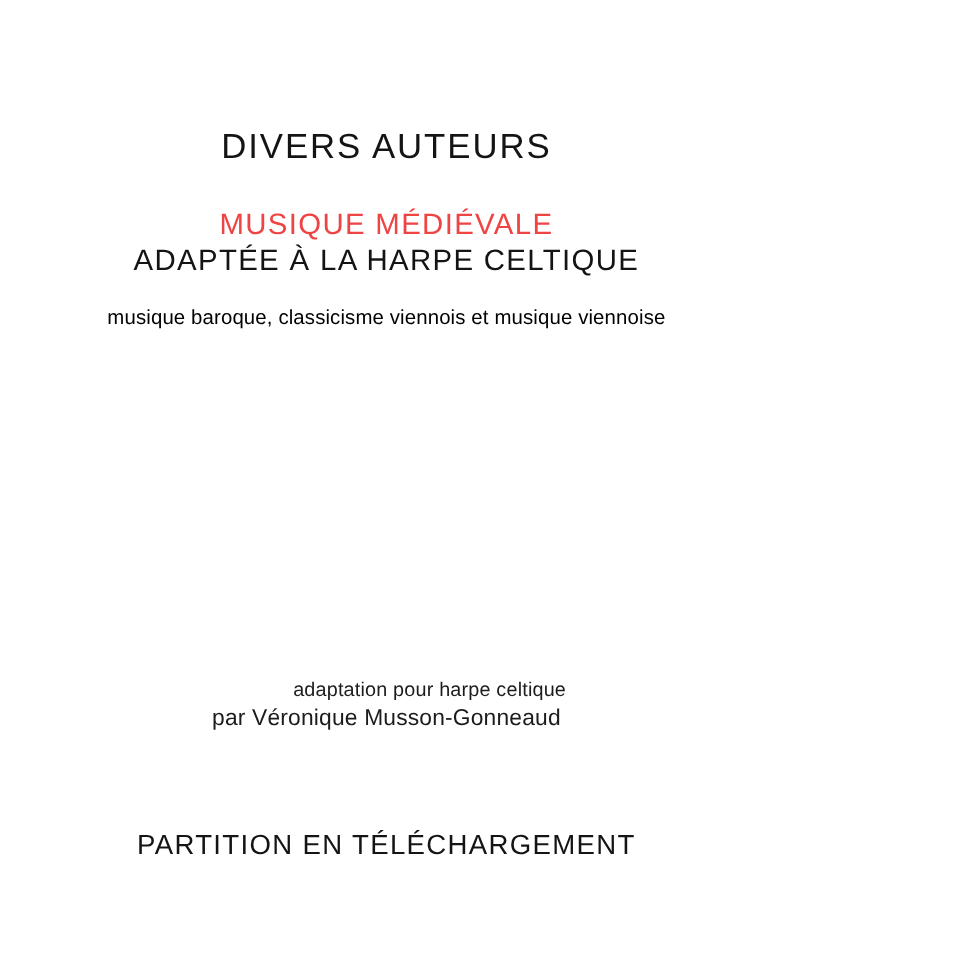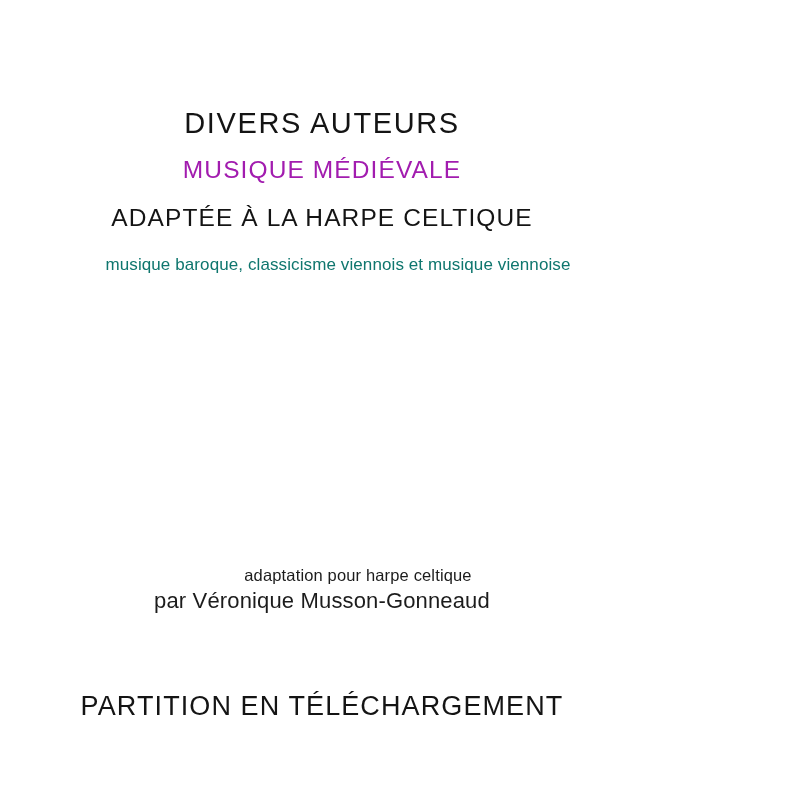--- a/index.html
+++ b/index.html
@@ -31,61 +31,60 @@
   .author {
     top: 107px;
     font-size: 29px;
     letter-spacing: 1.6px;
     font-weight: 400;
     color: #141414;
   }
 
   
   .title-1 {
-    top: 156px;
+    top: 174px;
     font-size: 24.5px;
     letter-spacing: 1.1px;
-    color: #a21caf;
+    color: #ef4444;
   }
   .title-2 {
     top: 204px;
     font-size: 24.5px;
     letter-spacing: 1.1px;
     color: #141414;
     text-align: center;
   }
 
   
   .subtitle {
     top: 255px;
     font-size: 17px;
     letter-spacing: 0.1px;
-    color: #0f766e;
-    margin-left: 16px;
+    color: #000000;
   }
 
   
   .credit-1 {
     top: 566px;
     font-size: 16.5px;
     letter-spacing: 0.15px;
     color: #1c1c1c;
     padding-left: 36px;
   }
   .credit-2 {
     top: 588px;
-    font-size: 22px;
+    font-size: 19px;
     letter-spacing: 0.15px;
     color: #1c1c1c;
   }
 
   
   .footer-main {
     top: 691px;
-    font-size: 27px;
+    font-size: 23px;
     letter-spacing: 1.1px;
     color: #141414;
   }
   .footer-sub {
     top: 727px;
     font-size: 15.5px;
     letter-spacing: 4.6px;
     color: #1c1c1c;
   }
 </style>

